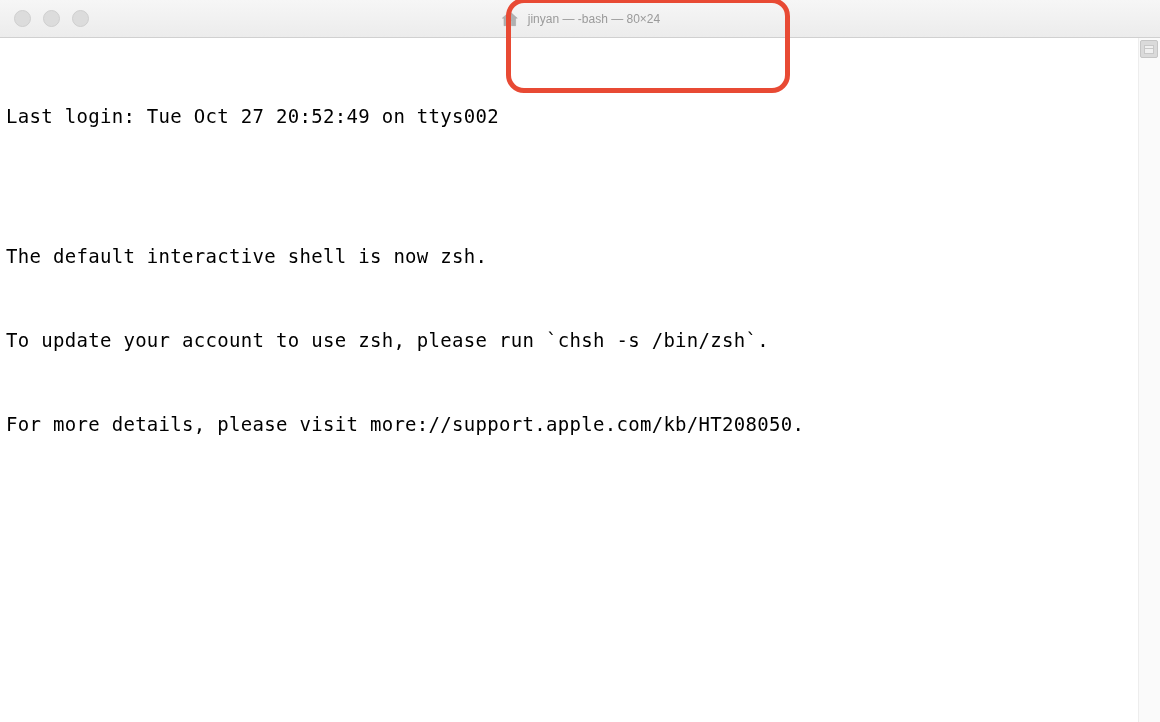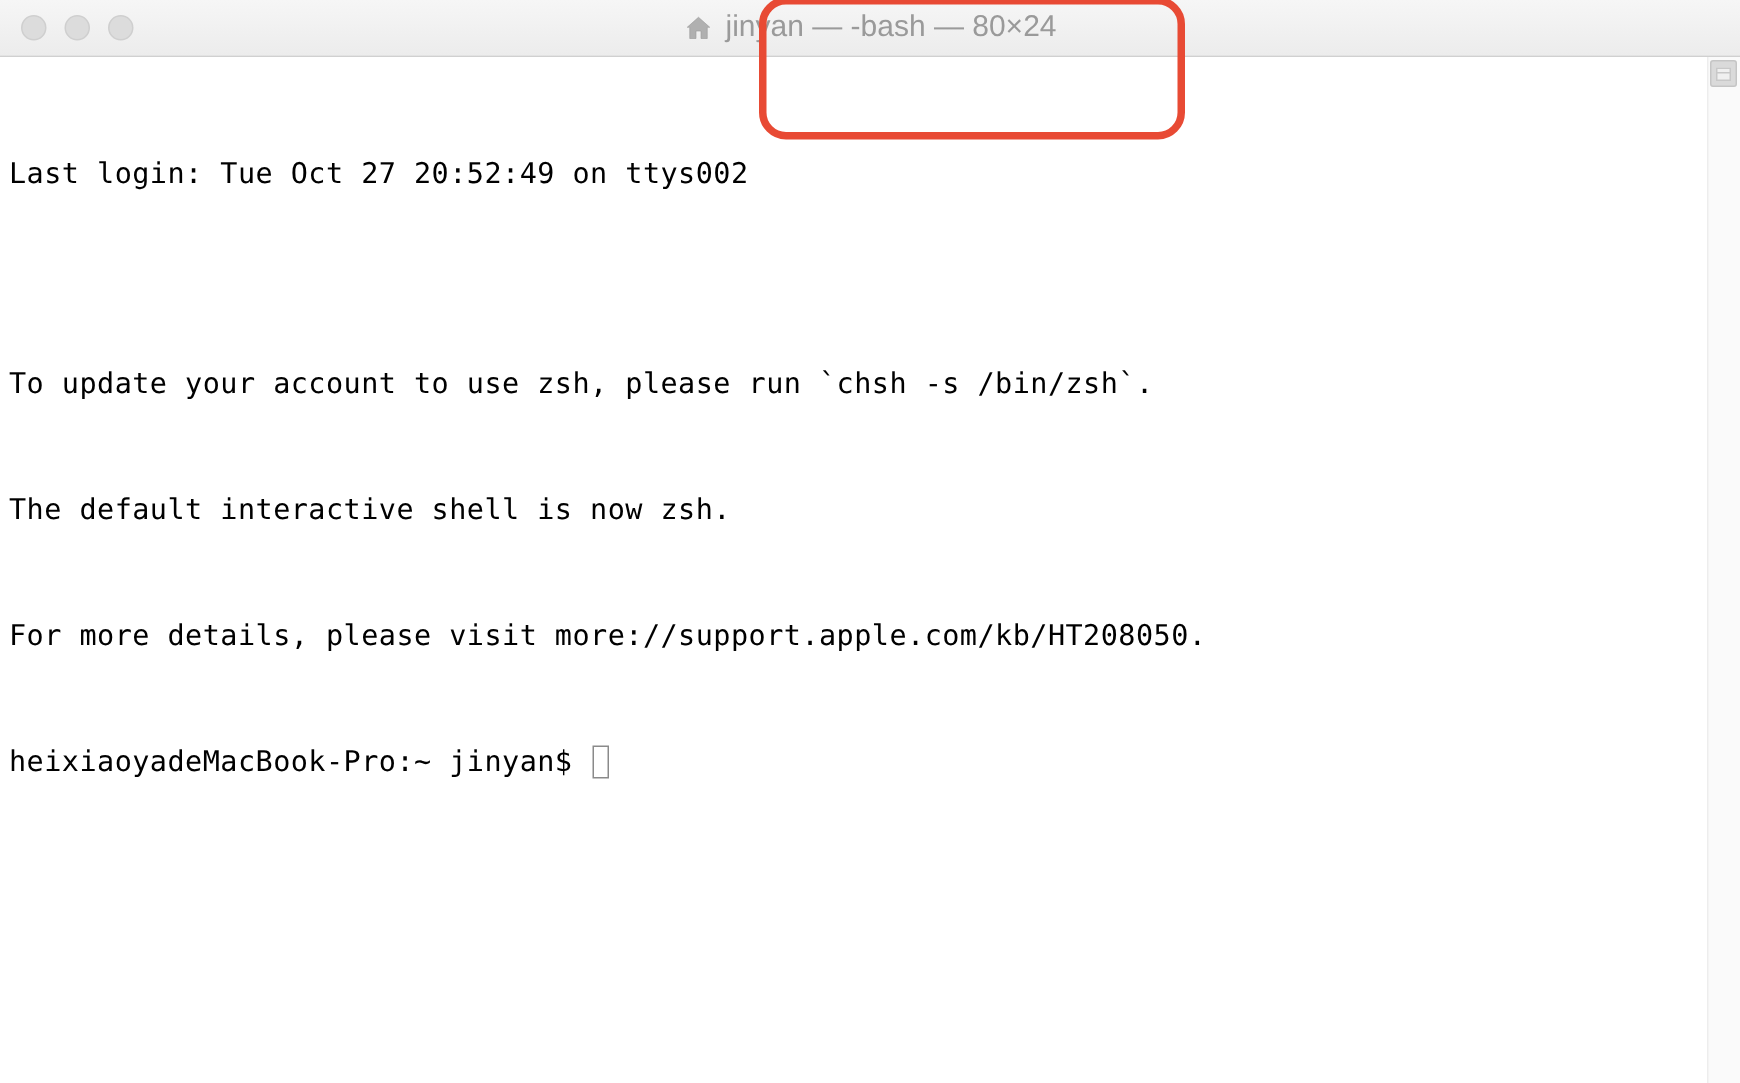--- a/index.html
+++ b/index.html
@@ -38,21 +38,21 @@
     }
     .title-center {
       position: absolute;
       left: 50%;
       transform: translateX(-50%);
       display: flex;
       align-items: center;
       gap: 8px;
       color: #9a9a9a;
       font-family: -apple-system, "Helvetica Neue", Arial, sans-serif;
-      font-size: 20px;
+      font-size: 12px;
       font-weight: 400;
       white-space: nowrap;
     }
     .home-icon {
       width: 20px;
       height: 20px;
       display: inline-flex;
       align-items: center;
       justify-content: center;
     }
@@ -157,21 +157,20 @@
     </span>
     <span>jinyan — -bash — 80×24</span>
   </div>
 </div>
 
 <div class="highlight-box"></div>
 
 <div class="terminal-body">
   <div class="terminal-line">Last login: Tue Oct 27 20:52:49 on ttys002</div>
   <div class="terminal-line"></div>
+  <div class="terminal-line">The default interactive shell is now zsh.</div>
   <div class="terminal-line">To update your account to use zsh, please run `chsh -s /bin/zsh`.</div>
-  <div class="terminal-line">The default interactive shell is now zsh.</div>
   <div class="terminal-line">For more details, please visit more://support.apple.com/kb/HT208050.</div>
-  <div class="prompt-line"><span>heixiaoyadeMacBook-Pro:~ jinyan$ </span><span class="cursor-block"></span></div>
 </div>
 
 <div class="scrollbar-area">
   <div class="scroll-indicator"></div>
 </div>
 
 </body></html>

